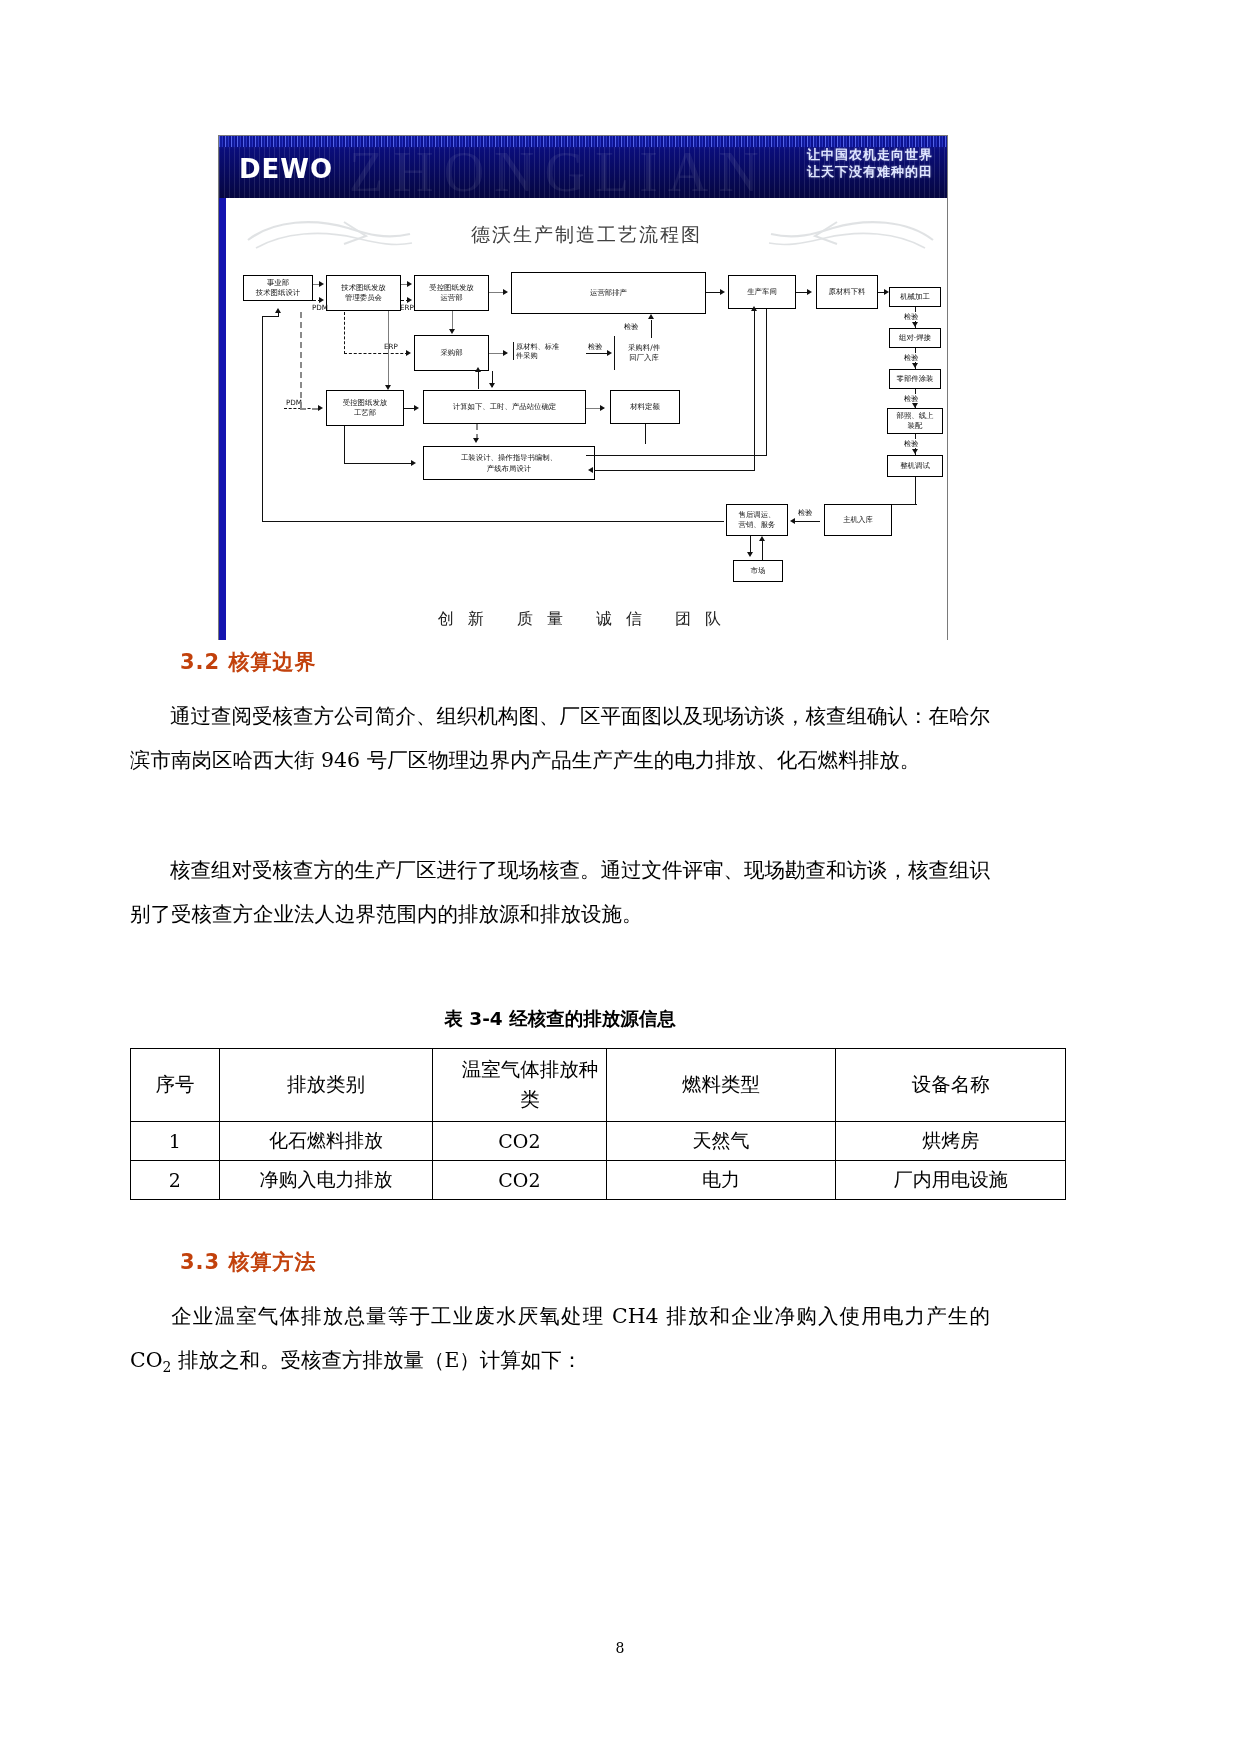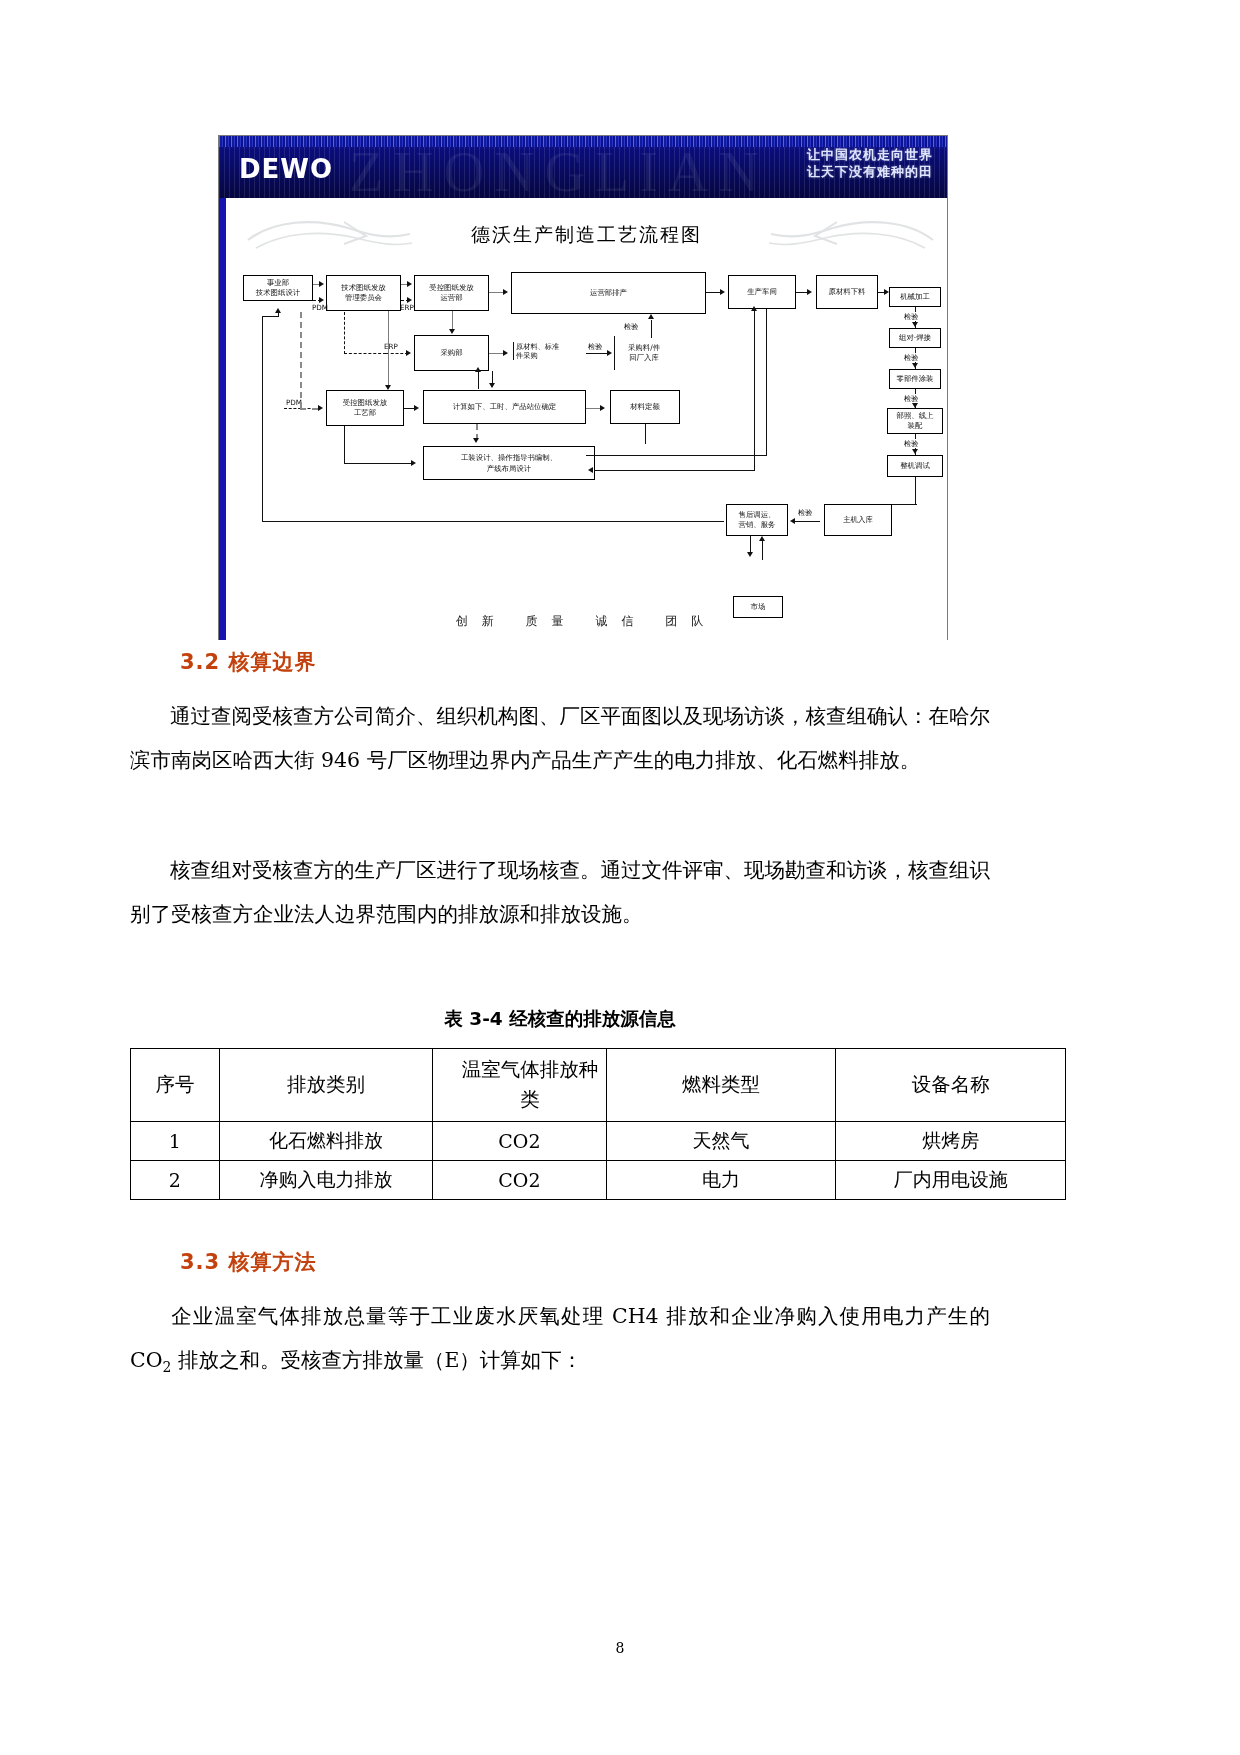--- a/index.html
+++ b/index.html
@@ -27,26 +27,26 @@
      color:rgba(255,255,255,.07);font-family:"Liberation Serif",serif;white-space:nowrap;}
   .logo{position:absolute;left:20px;top:18px;color:#fff;font-size:26px;font-weight:bold;
      letter-spacing:1px;font-family:"DejaVu Sans",sans-serif;}
   .slogan{position:absolute;right:14px;top:10px;text-align:right;color:#dfe6ff;
      font-size:13px;line-height:17px;font-family:"DejaVu Serif",serif;font-weight:bold;
      letter-spacing:1px;text-shadow:0 0 3px rgba(255,255,255,.35);}
 
   .fig-body{position:relative;height:442px;background:#fff;
      border-left:7px solid #1414b0;box-sizing:border-box;}
   .fig-title{position:absolute;left:0;right:0;top:24px;text-align:center;
-     font-size:19px;font-family:"DejaVu Sans",sans-serif;letter-spacing:2px;color:#000000;}
+     font-size:19px;font-family:"DejaVu Sans",sans-serif;letter-spacing:2px;color:#404040;}
   .swoosh{position:absolute;top:16px;width:170px;height:42px;opacity:.30;}
   .swoosh.l{left:18px;} .swoosh.r{right:10px;transform:scaleX(-1);}
 
   .fig-footer{position:absolute;left:0;right:0;bottom:10px;text-align:center;
-     font-size:12px;letter-spacing:14px;color:#222;font-family:"DejaVu Sans",sans-serif;margin-top:28px;}
+     font-size:16px;letter-spacing:14px;color:#222;font-family:"DejaVu Sans",sans-serif;margin-top:28px;}
 
   
   .flow{position:absolute;left:0;top:52px;width:723px;height:330px;}
   .nd{position:absolute;border:1px solid #000;background:#fff;box-sizing:border-box;
       font-family:"DejaVu Sans",sans-serif;color:#111;
       display:flex;align-items:center;justify-content:center;text-align:center;
       font-size:7.4px;line-height:10px;padding:1px 2px;}
   .lbl{position:absolute;font-family:"DejaVu Sans",sans-serif;font-size:7.2px;
       color:#111;line-height:9px;white-space:nowrap;}
   .lbl.wrap{white-space:normal;}
@@ -285,21 +285,21 @@
           <span style="white-space:pre-line">售后调运、
 营销、服务</span>
           </div>
 
         <div class="lbl" style="left:572px;top:258px;">检验</div>
 
         <div class="nd" style="left:598px;top:254px;width:68px;height:32px;">
           <span>主机入库</span>
           </div>
 
-        <div class="nd" style="left:507px;top:310px;width:50px;height:22px;margin-top:36px;">
+        <div class="nd" style="left:507px;top:310px;width:50px;height:22px;">
           <span>市场</span>
           </div>
 
         <div class="hl" style="left:566px;top:271px;width:28px;"></div>
         <div class="ar l" style="left:564px;top:268px;"></div>
 
         <div class="vl" style="left:689px;top:227px;height:27px;"></div>
         <div class="hl" style="left:666px;top:254px;width:25px;"></div>
 
         <div class="vl" style="left:524px;top:286px;height:18px;"></div>

